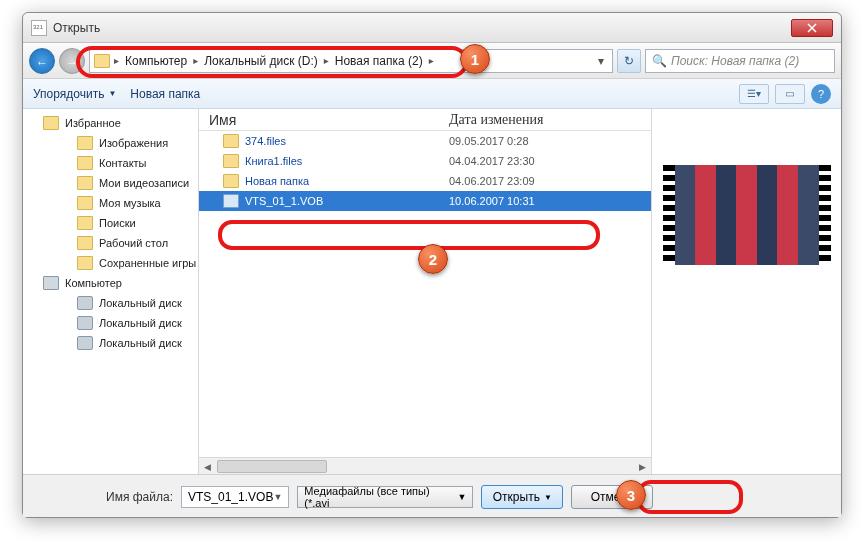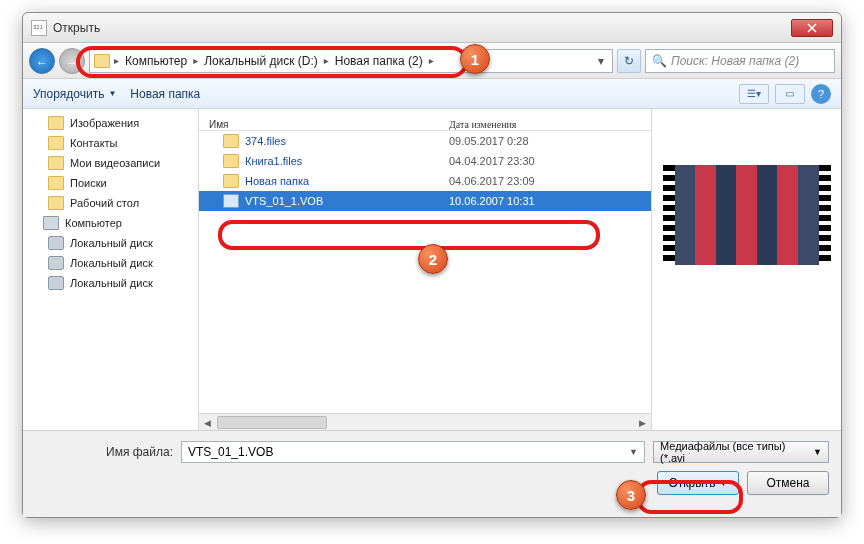--- a/index.html
+++ b/index.html
@@ -71,27 +71,27 @@
   .tool-drop { font-size: 8px; color:#1a3a6a;}
   .view-icons { margin-left: auto; display:flex; gap:6px; align-items:center;}
   .view-btn { width:30px; height:20px; border:1px solid #b0c6de; background:#eaf2fb; border-radius:2px; display:flex; align-items:center; justify-content:center; color:#3a6a9a; font-size:10px;}
   .help-btn { width:20px; height:20px; border-radius:50%; background:#4a94d8; color:#fff; display:flex; align-items:center; justify-content:center; font-size:11px;}
   .body { flex: 1; display: flex; overflow: hidden; background:#fff;}
   .tree {
     width: 176px; border-right: 1px solid #d8d8d8; overflow: hidden;
     padding: 4px 0; background:#fff;
   }
   .tree-item { display:flex; align-items:center; height:20px; padding-left:20px; gap:6px; white-space:nowrap; color:#222; font-size:11px;}
-  .tree-item.l2 { padding-left: 25px; }
+  .tree-item.l2 { padding-left: 54px; }
   .ticon { width:16px; height:14px; background:#f7dd8d; border:1px solid #d4b552; border-radius:1px; flex-shrink:0;}
   .ticon.star { background:#f7dd8d; }
   .ticon.comp { background:#d0d8e0; border-color:#8a98a8;}
   .ticon.disk { background:#c8d0d8; border-color:#8a98a8; border-radius:2px;}
   .filepane { flex:1; display:flex; flex-direction:column; position:relative;}
-  .cols { display:flex; height:22px; border-bottom:1px solid #e0e0e0; align-items:flex-end; font-size:10px; color:#333;}
+  .cols { display:flex; height:22px; border-bottom:1px solid #e0e0e0; align-items:center; font-size:14px; color:#333;}
   .col-name { width:250px; padding-left:10px;}
   .col-date { width:150px;font-family:Liberation Serif, serif;}
   .rows { flex:1; }
   .frow { display:flex; height:20px; align-items:center; font-size:11px;}
   .frow .fn { width:250px; padding-left:24px; display:flex; align-items:center; gap:6px; color:#1248a0;}
   .frow .fn.sel { color:#fff;}
   .frow .fd { width:150px; color:#555;}
   .frow.selected { background:#2f7bd1;}
   .frow.selected .fd { color:#fff;}
   .ficon { width:16px; height:14px; background:#f7dd8d; border:1px solid #d4b552; border-radius:1px; flex-shrink:0;}
@@ -111,22 +111,22 @@
   .vthumb .bars { position:absolute; left:12px; right:12px; top:0; bottom:0; display:flex;}
   .vthumb .bars span{flex:1;}
   .vthumb .bars span:nth-child(1){background:#3a4a68;}
   .vthumb .bars span:nth-child(2){background:#c83848;}
   .vthumb .bars span:nth-child(3){background:#2a3a58;}
   .vthumb .bars span:nth-child(4){background:#c83848;}
   .vthumb .bars span:nth-child(5){background:#2a3a58;}
   .vthumb .bars span:nth-child(6){background:#c83848;}
   .vthumb .bars span:nth-child(7){background:#3a4a68;}
   .bottom {
-    border-top:1px solid #d0d0d0; background:#f0f0f0; padding:10px 12px 22px;
-    display:flex; flex-direction:column; gap:8px;
+    border-top:1px solid #d0d0d0; background:#f0f0f0; padding:10px 12px 8px;
+    display:flex; flex-direction:row; gap:8px;
   }
   .fn-row { display:flex; align-items:center; gap:8px;}
   .fn-label { width:138px; text-align:right; color:#333;}
   .fn-input { flex:1; height:22px; background:#fff; border:1px solid #a8b2bf; padding:0 6px; display:flex; align-items:center;}
   .fn-input .dd { margin-left:auto; color:#555; font-size:9px;}
   .type-dd { width:176px; height:22px; background:linear-gradient(#fafafa,#e4e4e4); border:1px solid #9aa6b2; display:flex; align-items:center; padding:0 6px; font-size:11px;}
   .type-dd .dd { margin-left:auto; font-size:9px;}
   .btn-row { display:flex; justify-content:flex-end; gap:8px;}
   .btn { width:82px; height:24px; border:1px solid #8a98a8; background:linear-gradient(#fafafa,#e0e0e0); border-radius:3px; display:flex; align-items:center; justify-content:center;}
   .btn.primary { border:1px solid #3a8acc; background:linear-gradient(#eaf4fe,#c8e2f8);}
@@ -201,39 +201,51 @@
           <span>▭</span>
         </div>
       <div class="help-btn">
           <span>?</span>
         </div>
     </div>
   </div>
 
   <div class="body">
     <div class="tree">
+      <div class="tree-item">
+          <div class="ticon star"></div>
+          <span>Избранное</span>
+        </div>
       <div class="tree-item l2">
           <div class="ticon"></div>
           <span>Изображения</span>
         </div>
       <div class="tree-item l2">
           <div class="ticon"></div>
           <span>Контакты</span>
         </div>
       <div class="tree-item l2">
           <div class="ticon"></div>
           <span>Мои видеозаписи</span>
         </div>
       <div class="tree-item l2">
           <div class="ticon"></div>
+          <span>Моя музыка</span>
+        </div>
+      <div class="tree-item l2">
+          <div class="ticon"></div>
           <span>Поиски</span>
         </div>
       <div class="tree-item l2">
           <div class="ticon"></div>
           <span>Рабочий стол</span>
+        </div>
+      <div class="tree-item l2">
+          <div class="ticon"></div>
+          <span>Сохраненные игры</span>
         </div>
       <div class="tree-item">
           <div class="ticon comp"></div>
           <span>Компьютер</span>
         </div>
       <div class="tree-item l2">
           <div class="ticon disk"></div>
           <span>Локальный диск</span>
         </div>
       <div class="tree-item l2">

